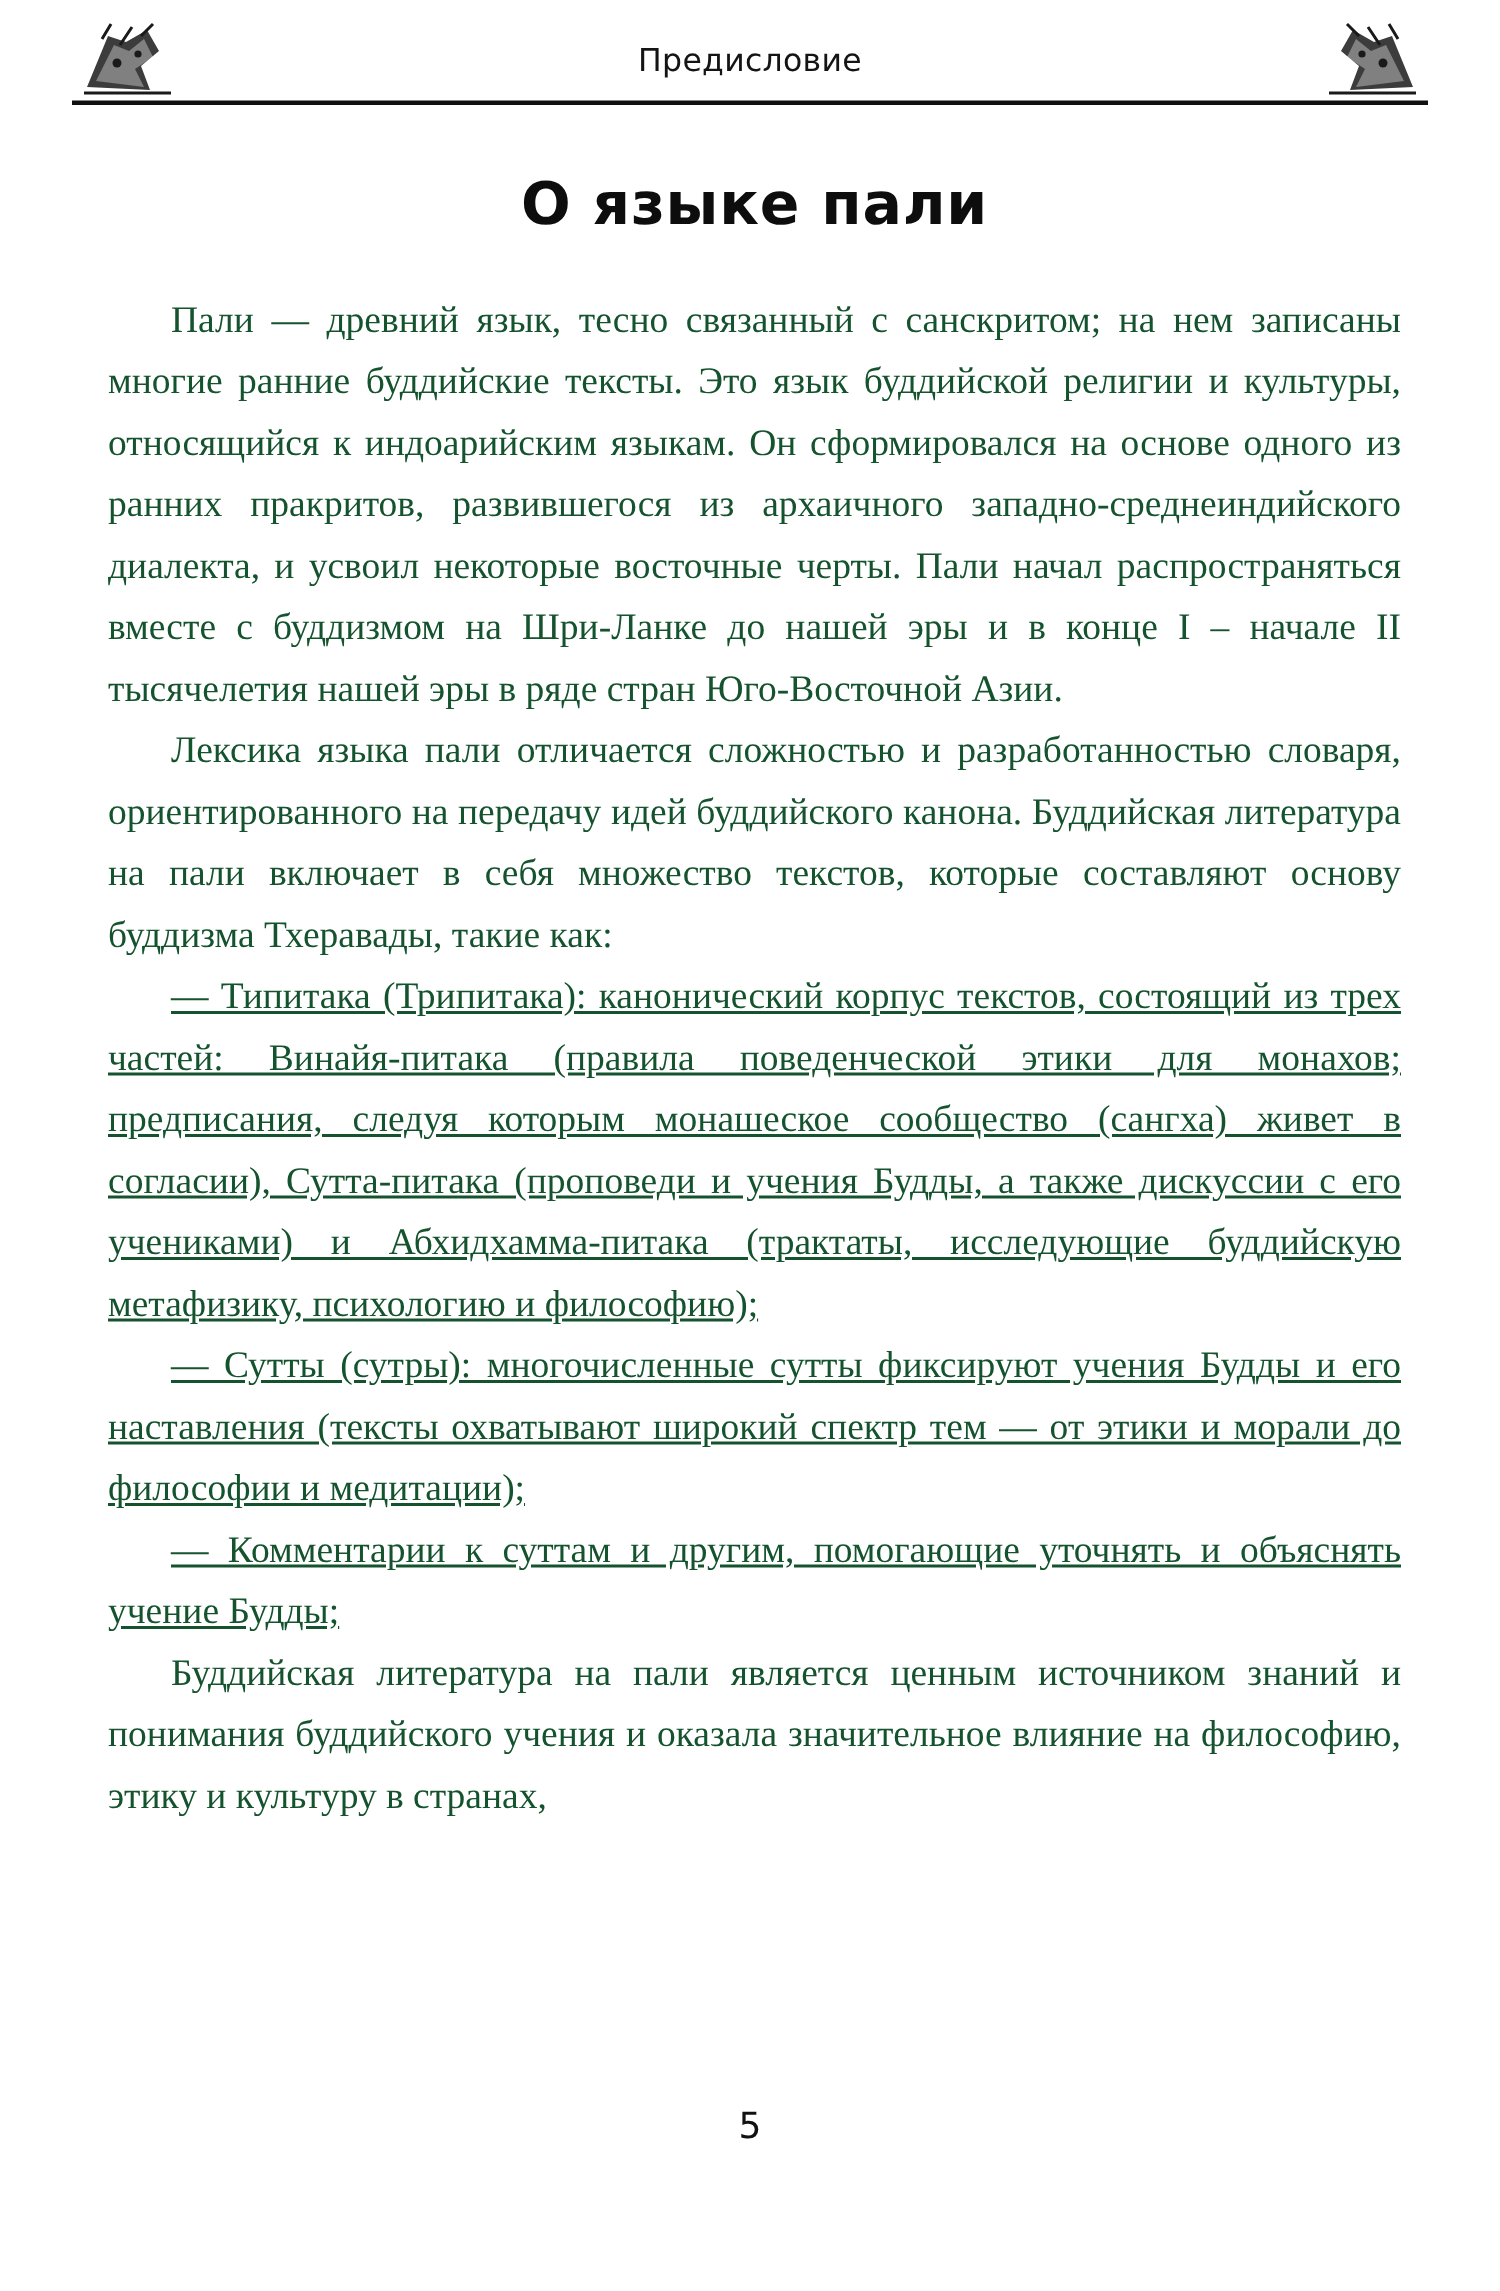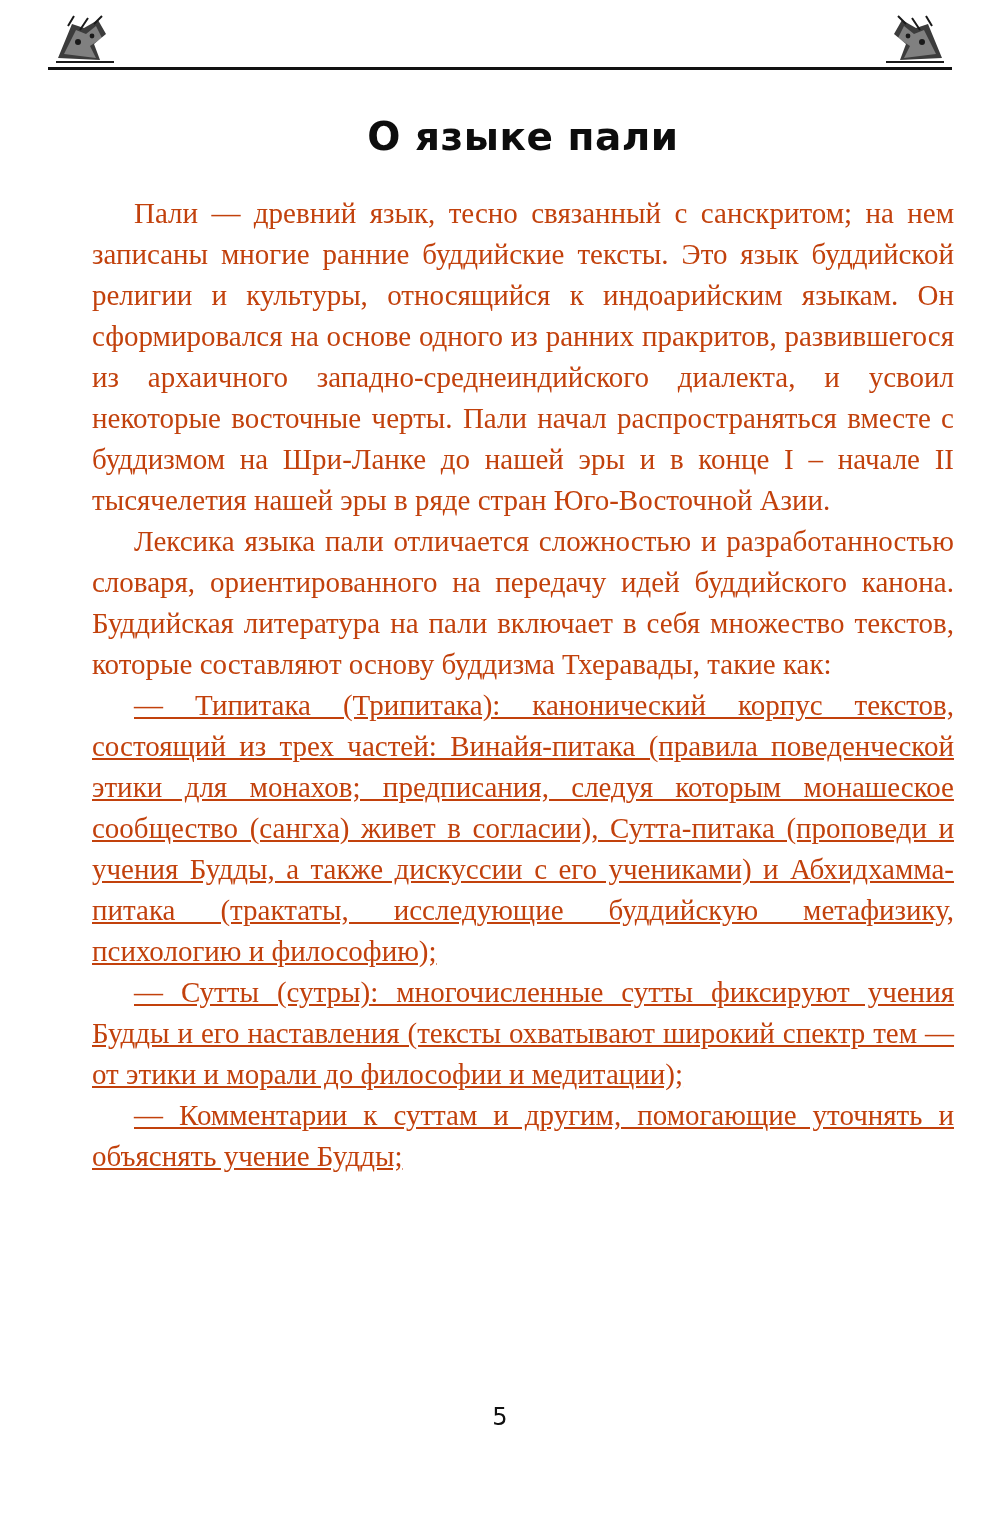--- a/index.html
+++ b/index.html
@@ -59,39 +59,38 @@
   .ornament.left { left: 6px; }
   .ornament.right { right: 6px; }
   .ornament svg { display: block; }
 
   
   .content {
     position: absolute;
     top: 96px;
     left: 72px;
     width: 862px;
-    margin-left: 20px;
   }
   h1.doc-title {
     font-family: "DejaVu Sans", sans-serif;
     font-weight: bold;
     font-size: 39px;
     text-align: center;
     margin: 18px 0 34px 0;
     letter-spacing: 0.5px;
     color: #0d0d0d;
   }
   p.para {
     margin: 0;
-    font-size: 29px;
+    font-size: 25px;
     line-height: 41px;
     text-align: justify;
     text-justify: inter-word;
     text-indent: 42px;
-    color: #c2410c;
+    color: #14532d;
     -webkit-hyphens: manual;
     hyphens: manual;
   }
   p.para.dash {
     text-indent: 42px;
     text-decoration: underline;
   }
 
   
   .folio {
@@ -117,20 +116,21 @@
           <path d="M4 44 L18 10 L30 14 L44 6 L52 20 L40 30 L46 46 Z" opacity="0.85"></path>
           <path d="M10 40 L22 16 L32 20 L42 12 L48 24 L36 32 L42 44 Z" fill="#ffffff" opacity="0.35"></path>
           <path d="M2 48 L60 48" stroke="#1a1a1a" stroke-width="2"></path>
           <path d="M14 12 L20 2 M26 16 L34 4 M40 10 L48 2" stroke="#1a1a1a" stroke-width="2" fill="none"></path>
           <circle cx="24" cy="28" r="3"></circle>
           <circle cx="38" cy="22" r="2.4"></circle>
         </g>
       </svg>
     </div>
 
+    <div class="header-title">Предисловие</div>
 
     <div class="ornament right">
       <svg width="64" height="52" viewBox="0 0 64 52" aria-hidden="true">
         <g fill="#1a1a1a">
           <path d="M60 44 L46 10 L34 14 L20 6 L12 20 L24 30 L18 46 Z" opacity="0.85"></path>
           <path d="M54 40 L42 16 L32 20 L22 12 L16 24 L28 32 L22 44 Z" fill="#ffffff" opacity="0.35"></path>
           <path d="M4 48 L62 48" stroke="#1a1a1a" stroke-width="2"></path>
           <path d="M50 12 L44 2 M38 16 L30 4 M24 10 L16 2" stroke="#1a1a1a" stroke-width="2" fill="none"></path>
           <circle cx="40" cy="28" r="3"></circle>
           <circle cx="26" cy="22" r="2.4"></circle>
@@ -142,17 +142,18 @@
   </div>
 
   <div class="content">
     <h1 class="doc-title">О языке пали</h1>
 
     <p class="para">Пали — древний язык, тесно связанный с санскритом; на нем записаны многие ранние буддийские тексты. Это язык буддийской религии и культуры, относящийся к индоарийским языкам. Он сформировался на основе одного из ранних пракритов, развившегося из архаичного западно-среднеиндийского диалекта, и усвоил некоторые восточные черты. Пали начал распространяться вместе с буддизмом на Шри-Ланке до нашей эры и в конце I – начале II тысячелетия нашей эры в ряде стран Юго-Восточной Азии.</p>
     <p class="para">Лексика языка пали отличается сложностью и разработанностью словаря, ориентированного на передачу идей буддийского канона. Буддийская литература на пали включает в себя множество текстов, которые составляют основу буддизма Тхеравады, такие как:</p>
     <p class="para dash">— Типитака (Трипитака): канонический корпус текстов, состоящий из трех частей: Винайя-питака (правила поведенческой этики для монахов; предписания, следуя которым монашеское сообщество (сангха) живет в согласии), Сутта-питака (проповеди и учения Будды, а также дискуссии с его учениками) и Абхидхамма-питака (трактаты, исследующие буддийскую метафизику, психологию и философию);</p>
     <p class="para dash">— Сутты (сутры): многочисленные сутты фиксируют учения Будды и его наставления (тексты охватывают широкий спектр тем — от этики и морали до философии и медитации);</p>
     <p class="para dash">— Комментарии к суттам и другим, помогающие уточнять и объяснять учение Будды;</p>
+    <p class="para">Буддийская литература на пали является ценным источником знаний и понимания буддийского учения и оказала значительное влияние на философию, этику и культуру в странах,</p>
   </div>
 
   <div class="folio">5</div>
 
 </div>
 
 </body></html>

